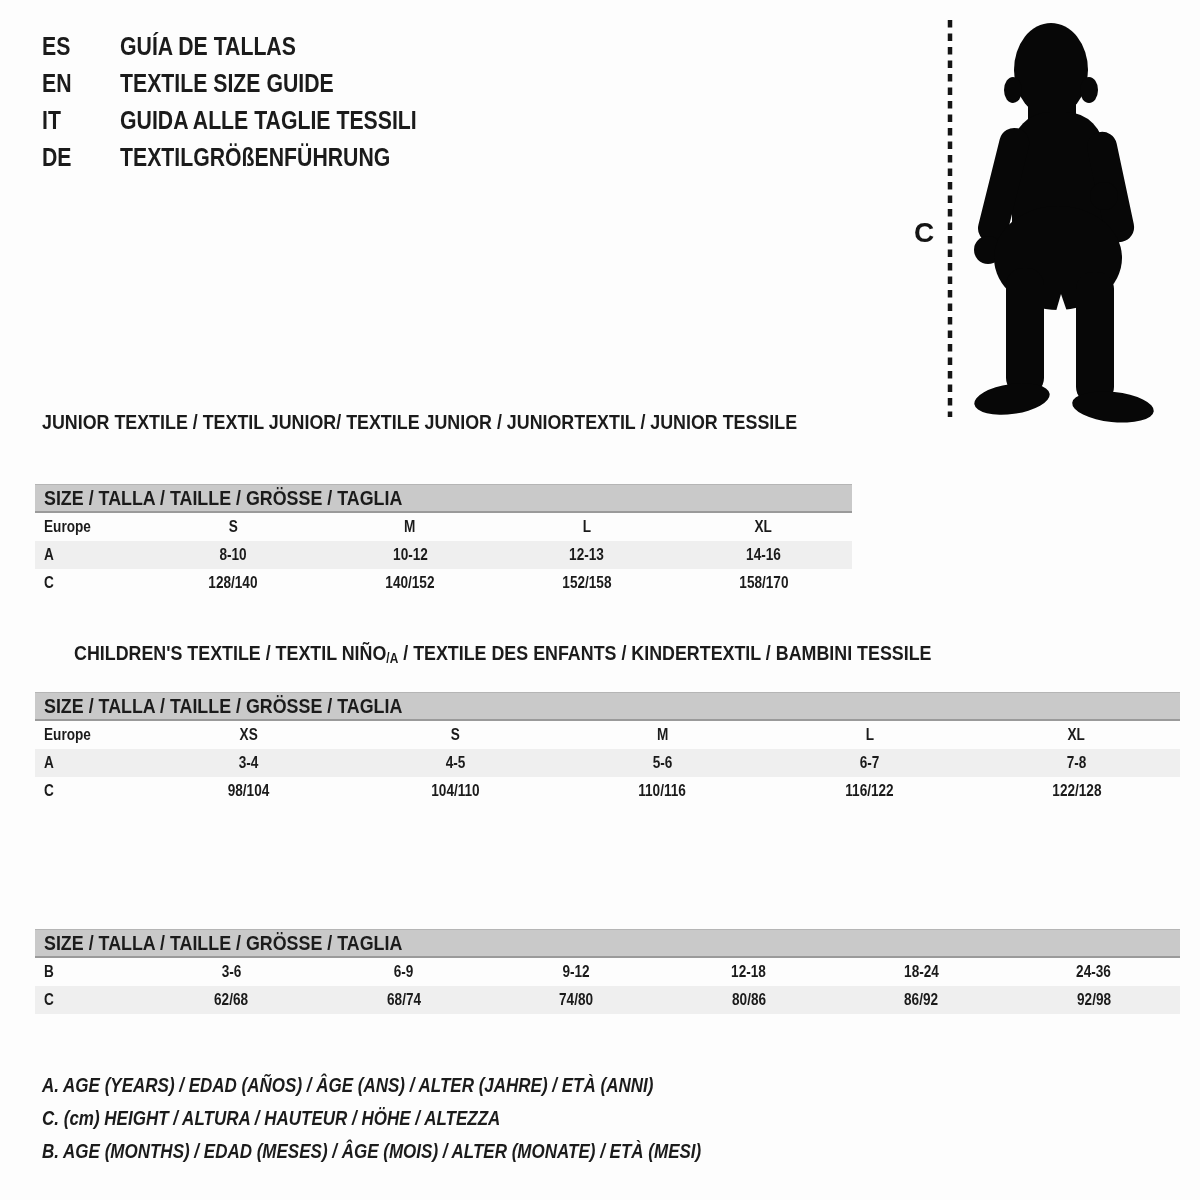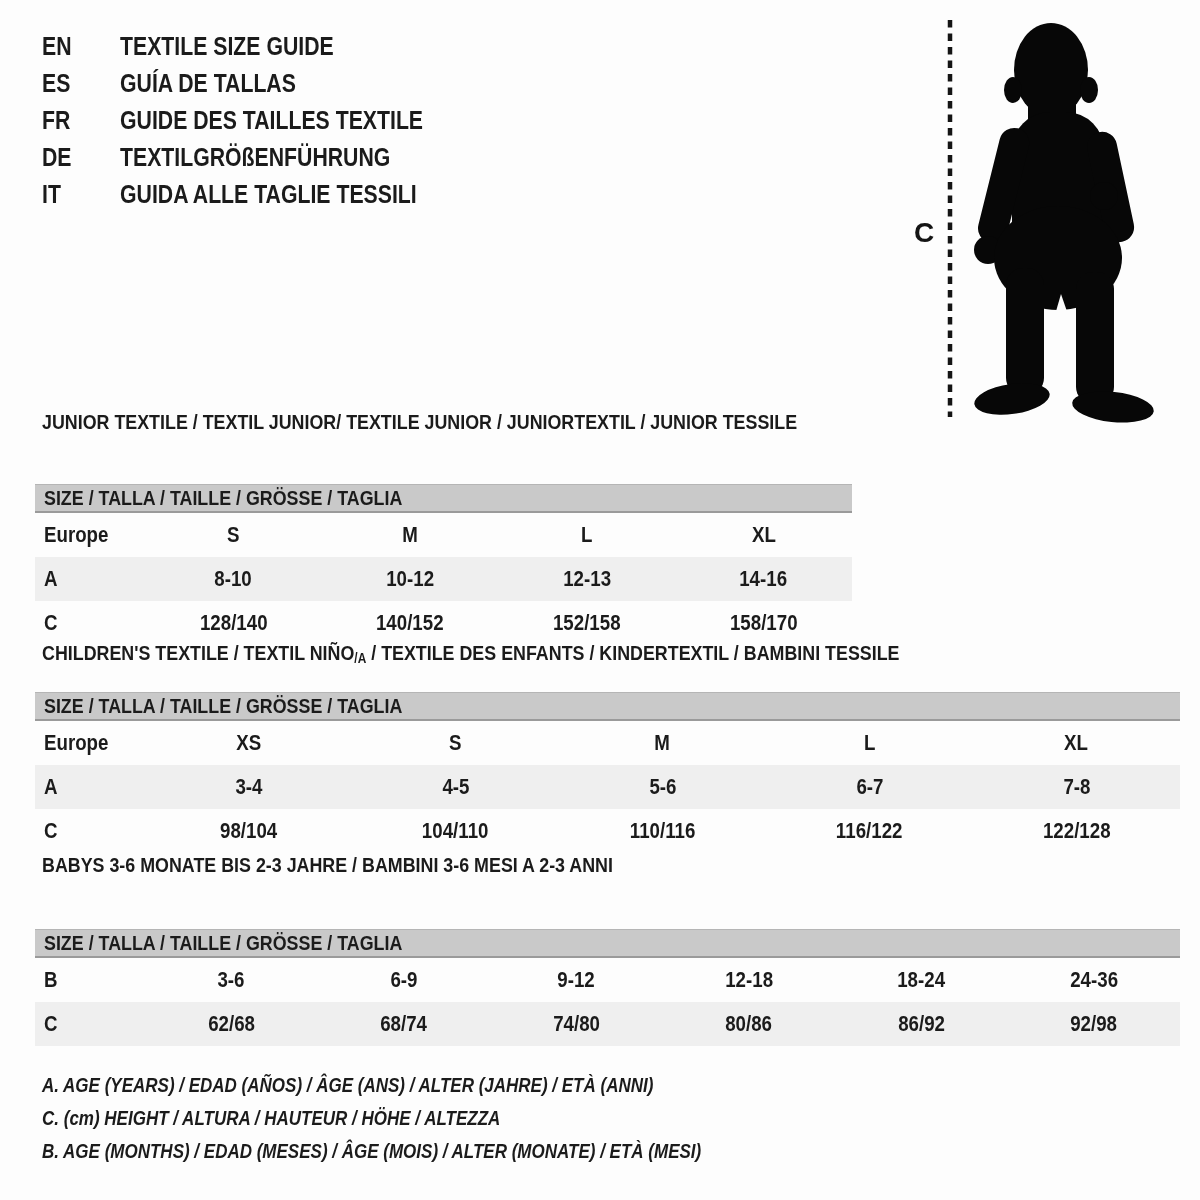--- a/index.html
+++ b/index.html
@@ -26,56 +26,52 @@
   .sec-title { position:absolute; left:42px; font-size:21px; line-height:24px; }
 
   
   .tbl { position:absolute; left:35px; }
   .size-bar {
     height:29px; background:#c9c9c9;
     border-top:1px solid #b5b5b5; border-bottom:2px solid #9a9a9a;
     box-sizing:border-box; display:flex; align-items:center;
     padding-left:9px; font-size:21px;
   }
-  .trow { display:flex; align-items:center; height:44px; font-size:22px;justify-content:center; }
+  .trow { display:flex; align-items:center; height:28px; font-size:16px;justify-content:center; }
   .trow.alt { background:#efefef; }
   .tlab { width:110px; padding-left:9px; box-sizing:border-box; }
   .tc { flex:1; text-align:center; }
 
   .sub-a { font-size:14px; vertical-align:-3px; }
 
   
   .legend { position:absolute; left:42px; top:1069px;font-style:italic; }
   .legend-line { height:33px; display:flex; align-items:center; font-size:20px; }
 </style>
 </head>
 <body>
 
 <div class="page">
 
   <div class="langs">
     <div class="lang-row">
+      <span class="lang-code"><span class="cond">ES</span></span>
+      <span><span class="cond">GUÍA DE TALLAS</span></span>
+    </div>
+    <div class="lang-row">
       <span class="lang-code"><span class="cond">EN</span></span>
       <span><span class="cond">TEXTILE SIZE GUIDE</span></span>
     </div>
     <div class="lang-row">
-      <span class="lang-code"><span class="cond">ES</span></span>
-      <span><span class="cond">GUÍA DE TALLAS</span></span>
-    </div>
-    <div class="lang-row">
-      <span class="lang-code"><span class="cond">FR</span></span>
-      <span><span class="cond">GUIDE DES TAILLES TEXTILE</span></span>
+      <span class="lang-code"><span class="cond">IT</span></span>
+      <span><span class="cond">GUIDA ALLE TAGLIE TESSILI</span></span>
     </div>
     <div class="lang-row">
       <span class="lang-code"><span class="cond">DE</span></span>
       <span><span class="cond">TEXTILGRÖßENFÜHRUNG</span></span>
-    </div>
-    <div class="lang-row">
-      <span class="lang-code"><span class="cond">IT</span></span>
-      <span><span class="cond">GUIDA ALLE TAGLIE TESSILI</span></span>
     </div>
   </div>
 
   <svg class="figure" viewBox="0 0 300 430">
     <line x1="50" y1="20" x2="50" y2="417" stroke="#141414" stroke-width="4.5" stroke-dasharray="7.5 6"></line>
     <text x="14" y="242">C</text>
     <g fill="#070707">
       <ellipse cx="151" cy="70" rx="37" ry="47"></ellipse>
       <ellipse cx="113" cy="90" rx="9" ry="13"></ellipse>
       <ellipse cx="189" cy="90" rx="9" ry="13"></ellipse>
@@ -117,21 +113,21 @@
     </div>
     <div class="trow">
       <span class="tlab"><span class="cond">C</span></span>
       <span class="tc"><span class="cond condc">128/140</span></span>
       <span class="tc"><span class="cond condc">140/152</span></span>
       <span class="tc"><span class="cond condc">152/158</span></span>
       <span class="tc"><span class="cond condc">158/170</span></span>
     </div>
   </div>
 
-  <div class="sec-title" style="top:641px;">
+  <div class="sec-title" style="top:641px;margin-left:32px;">
     <span class="cond"><span>CHILDREN'S TEXTILE / TEXTIL NIÑO</span><span class="sub-a">/A</span><span> / TEXTILE DES ENFANTS / KINDERTEXTIL / BAMBINI TESSILE</span></span>
   </div>
   <div class="tbl" style="top:692px; width:1145px;">
     <div class="size-bar">
       <span class="cond">SIZE / TALLA / TAILLE / GRÖSSE / TAGLIA</span>
     </div>
     <div class="trow">
       <span class="tlab"><span class="cond">Europe</span></span>
       <span class="tc"><span class="cond condc">XS</span></span>
       <span class="tc"><span class="cond condc">S</span></span>
@@ -151,21 +147,20 @@
       <span class="tlab"><span class="cond">C</span></span>
       <span class="tc"><span class="cond condc">98/104</span></span>
       <span class="tc"><span class="cond condc">104/110</span></span>
       <span class="tc"><span class="cond condc">110/116</span></span>
       <span class="tc"><span class="cond condc">116/122</span></span>
       <span class="tc"><span class="cond condc">122/128</span></span>
     </div>
   </div>
 
   <div class="sec-title" style="top:846px; line-height:37px;">
-    <div><span class="cond">BABYS 3-6 MONATE BIS 2-3 JAHRE / BAMBINI 3-6 MESI A 2-3 ANNI</span></div>
   </div>
   <div class="tbl" style="top:929px; width:1145px;">
     <div class="size-bar">
       <span class="cond">SIZE / TALLA / TAILLE / GRÖSSE / TAGLIA</span>
     </div>
     <div class="trow">
       <span class="tlab"><span class="cond">B</span></span>
       <span class="tc"><span class="cond condc">3-6</span></span>
       <span class="tc"><span class="cond condc">6-9</span></span>
       <span class="tc"><span class="cond condc">9-12</span></span>

